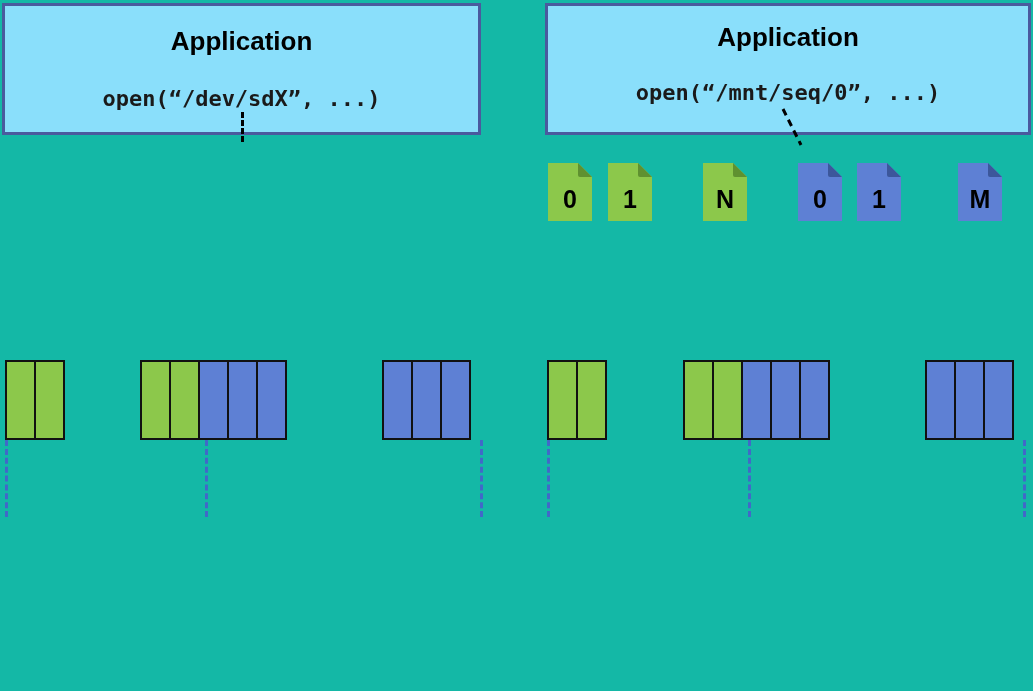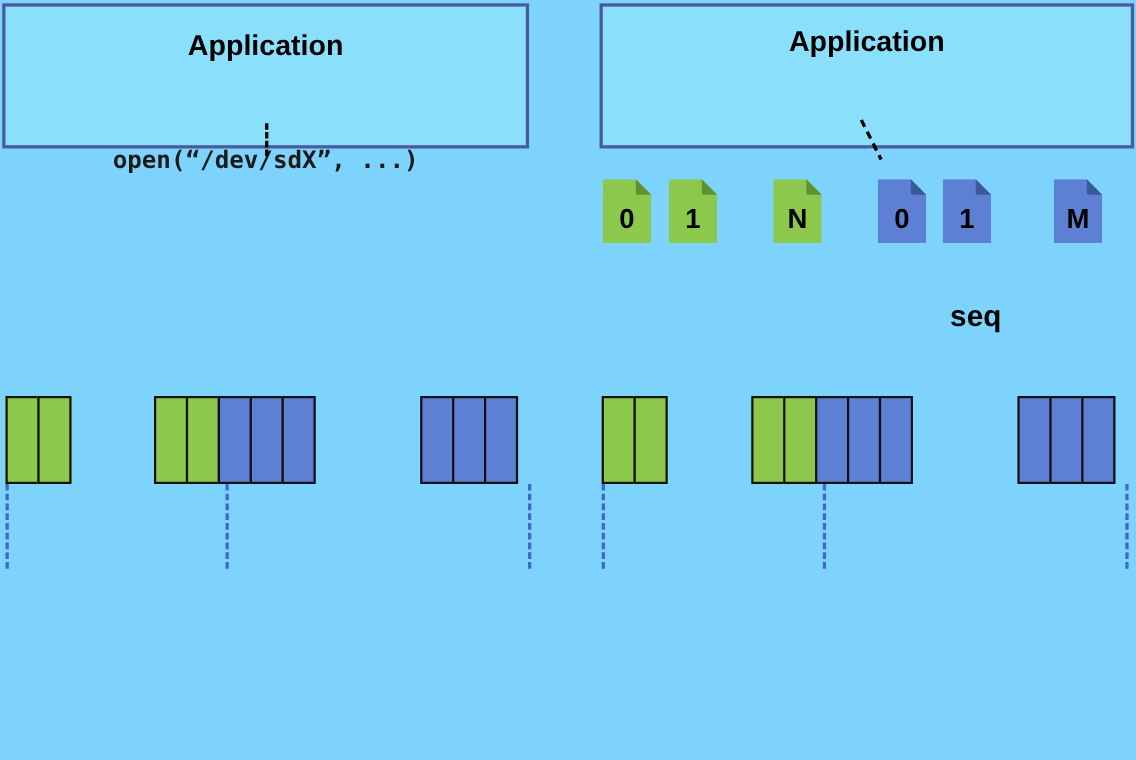--- a/index.html
+++ b/index.html
@@ -7,21 +7,21 @@
     padding: 0;
     background: #000000;
   }
   body {
     font-family: "Liberation Sans", sans-serif;
   }
   #stage {
     position: relative;
     width: 1033px;
     height: 691px;
-    background: #7dd3fc;
+    background: #14b8a6;
     overflow: hidden;
   }
 
   
   .app-box {
     position: absolute;
     background: #8ADFFB;
     border: 3px solid #4A5A9E;
     box-sizing: border-box;
   }
@@ -125,21 +125,21 @@
     border-left: 3px dashed #4169C8;
   }
 </style>
 </head>
 <body>
 
 <div id="stage">
 
   <div class="app-box" style="left:2px; top:3px; width:479px; height:132px;">
     <div class="app-title" style="top:20px;">Application</div>
-    <div class="app-call" style="top:80px;margin-top:48px;">open(“/dev/sdX”, ...)</div>
+    <div class="app-call" style="top:80px;">open(“/dev/sdX”, ...)</div>
   </div>
 
   <div class="vdash-black" style="left:241px; top:112px; height:30px;"></div>
 
   <div class="block-group" style="left:5px; top:360px;">
     <div class="blk green"></div>
     <div class="blk green"></div>
   </div>
   <div class="block-group" style="left:140px; top:360px;">
     <div class="blk green"></div>
@@ -153,20 +153,21 @@
     <div class="blk blue"></div>
     <div class="blk blue"></div>
   </div>
 
   <div class="drop-dash" style="left:5px; top:440px; height:77px;"></div>
   <div class="drop-dash" style="left:205px; top:440px; height:77px;"></div>
   <div class="drop-dash" style="left:480px; top:440px; height:77px;"></div>
 
   <div class="app-box" style="left:545px; top:3px; width:486px; height:132px;">
     <div class="app-title" style="top:16px;">Application</div>
+    <div class="app-call" style="top:74px;">open(“/mnt/seq/0”, ...)</div>
   </div>
 
   <svg class="diag-dash" style="left:775px; top:105px;" width="40" height="45" viewBox="0 0 40 45">
     <line x1="8" y1="4" x2="26" y2="40" stroke="#000000" stroke-width="3" stroke-dasharray="7,5"></line>
   </svg>
 
   <div class="file-icon" style="left:548px; top:163px;">
     <svg width="44" height="58" viewBox="0 0 44 58">
       <path d="M0 0 H30 L44 14 V58 H0 Z" fill="#8CC84B"></path>
       <path d="M30 0 L44 14 H32 A2 2 0 0 1 30 12 Z" fill="#5f9130"></path>
@@ -203,27 +204,20 @@
     <div class="file-label">1</div>
   </div>
   <div class="file-icon" style="left:958px; top:163px;">
     <svg width="44" height="58" viewBox="0 0 44 58">
       <path d="M0 0 H30 L44 14 V58 H0 Z" fill="#5E80D4"></path>
       <path d="M30 0 L44 14 H32 A2 2 0 0 1 30 12 Z" fill="#3c579b"></path>
     </svg>
     <div class="file-label">M</div>
   </div>
 
-  <div class="folder-icon" style="left:845px; top:244px;">
-    <svg width="84" height="66" viewBox="0 0 84 66">
-      <path d="M4 6 H34 L40 13 H80 V24 H4 Z" fill="url(#fgA)"></path>
-      <path d="M2 14 H82 A2 2 0 0 1 84 16 V62 A3 3 0 0 1 81 65 H5 A3 3 0 0 1 2 62 Z" fill="url(#fgB)"></path>
-    </svg>
-    <div class="folder-label">seq</div>
-  </div>
 
   <div class="block-group" style="left:547px; top:360px;">
     <div class="blk green"></div>
     <div class="blk green"></div>
   </div>
   <div class="block-group" style="left:683px; top:360px;">
     <div class="blk green"></div>
     <div class="blk green"></div>
     <div class="blk blue"></div>
     <div class="blk blue"></div>

